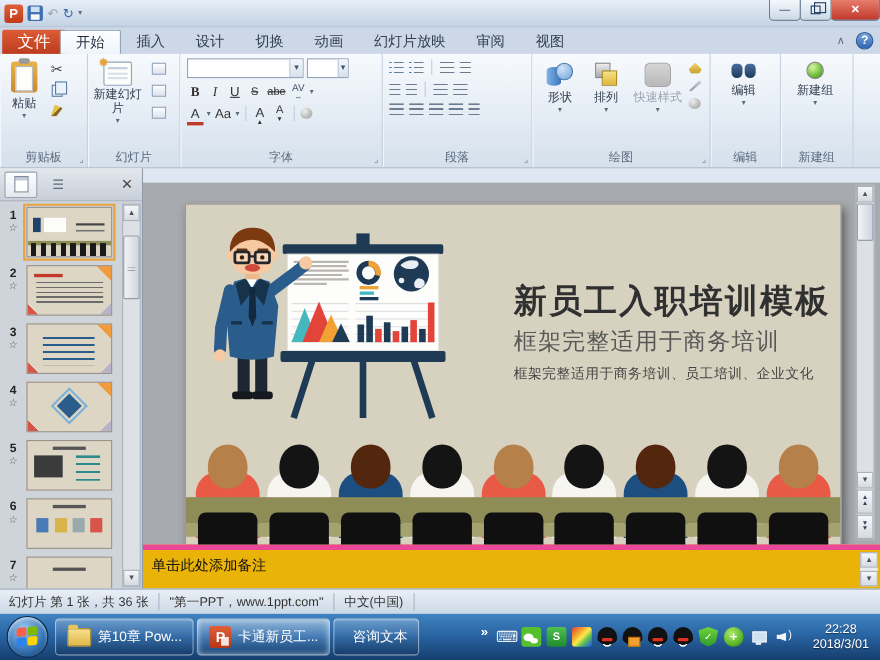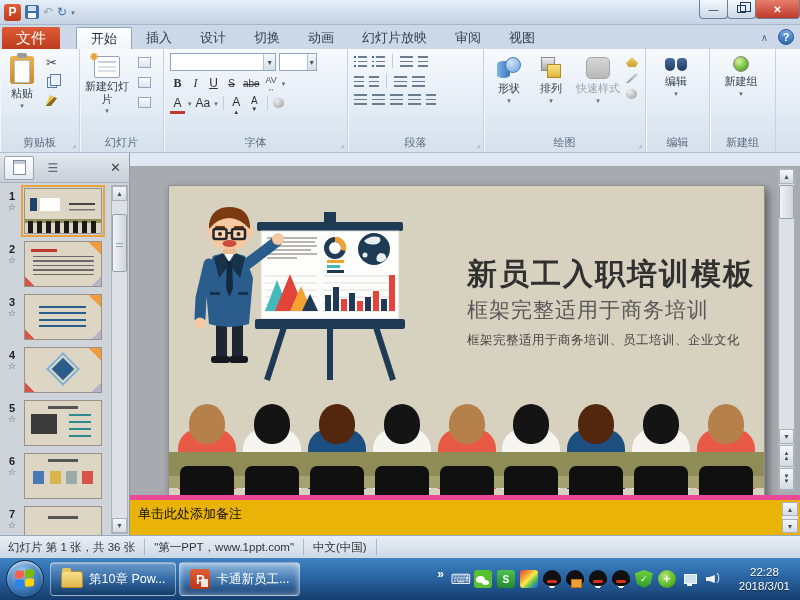--- a/index.html
+++ b/index.html
@@ -25,21 +25,21 @@
     font-size:10px; color:#1f3a5f; border-radius:0 0 4px 4px; margin-left:-1px; }
   .winbtn.close { width:45px; background:linear-gradient(#e77d6c,#c0392b); color:#fff; font-weight:bold; }
   .ic-restore { position:relative; width:9px; height:8px; border:1px solid #1f3a5f; background:#e8eef6; }
   .ic-restore::before { content:""; position:absolute; left:2px; top:-4px; width:9px; height:8px; border:1px solid #1f3a5f; }
 
   
   .tabrow { position:absolute; left:0; top:25px; width:800px; height:24px; background:#ccd8e8; }
   .filetab { position:absolute; left:2px; top:2px; width:58px; height:22px;
     background:linear-gradient(#dd5c36,#bc3c1e); color:#fff; font-size:15px;
     display:grid; place-items:center; border-radius:2px 2px 0 0; }
-  .rtabs { position:absolute; left:76px; top:0; height:24px; display:flex; align-items:flex-end;justify-content:flex-end; }
+  .rtabs { position:absolute; left:54px; top:0; height:24px; display:flex; align-items:flex-end;justify-content:flex-end; }
   .rtab { height:22px; padding:0 14px; display:grid; place-items:center; font-size:13px; color:#33404f; }
   .rtab.active { background:linear-gradient(#fdfeff,#f0f5fa); border:1px solid #8ea4bd; border-bottom:none;
     border-radius:2px 2px 0 0; color:#1f2c3a; }
   .tabrow-right { position:absolute; right:6px; top:4px; display:flex; gap:10px; align-items:center; }
   .collapse-chevron { color:#5a6a7d; font-size:10px; }
   .helpbtn { width:16px; height:16px; border-radius:50%; background:linear-gradient(#7aa7e0,#2f66b0);
     color:#fff; font-weight:bold; font-size:11px; display:grid; place-items:center; border:1px solid #27558f; }
 
   
   .ribbon { position:absolute; left:0; top:49px; width:800px; height:104px;
@@ -793,20 +793,24 @@
         <div class="taskbtn">
           <span class="tb-ic folder ic-folder"></span>
           <span>第10章 Pow...</span>
         </div>
 
         <div class="taskbtn active">
           <span class="tb-ic powerpoint ic-ppt">P</span>
           <span>卡通新员工...</span>
         </div>
 
+        <div class="taskbtn">
+          <span class="tb-ic none"></span>
+          <span>咨询文本</span>
+        </div>
       </div>
     <div class="tray">
       <span class="overflow-chevron">»</span>
       <span id="trayicons" style="display:flex;gap:5px;align-items:center">
 
       <span class="tray-ic keyboard-icon"></span>
           <span class="tray-ic wechat-icon"></span>
           <span class="tray-ic sogou-icon"></span>
           <span class="tray-ic rainbow-icon"></span>
           <span class="tray-ic qq-icon"></span>

